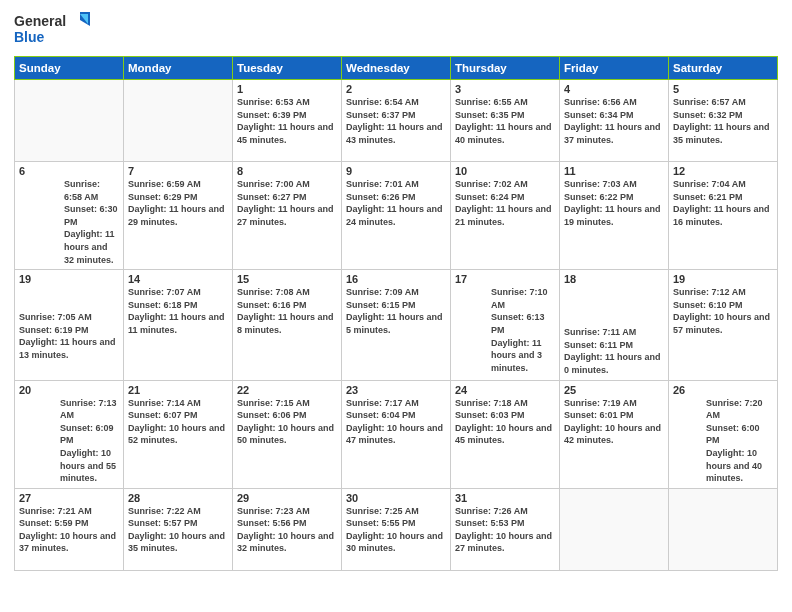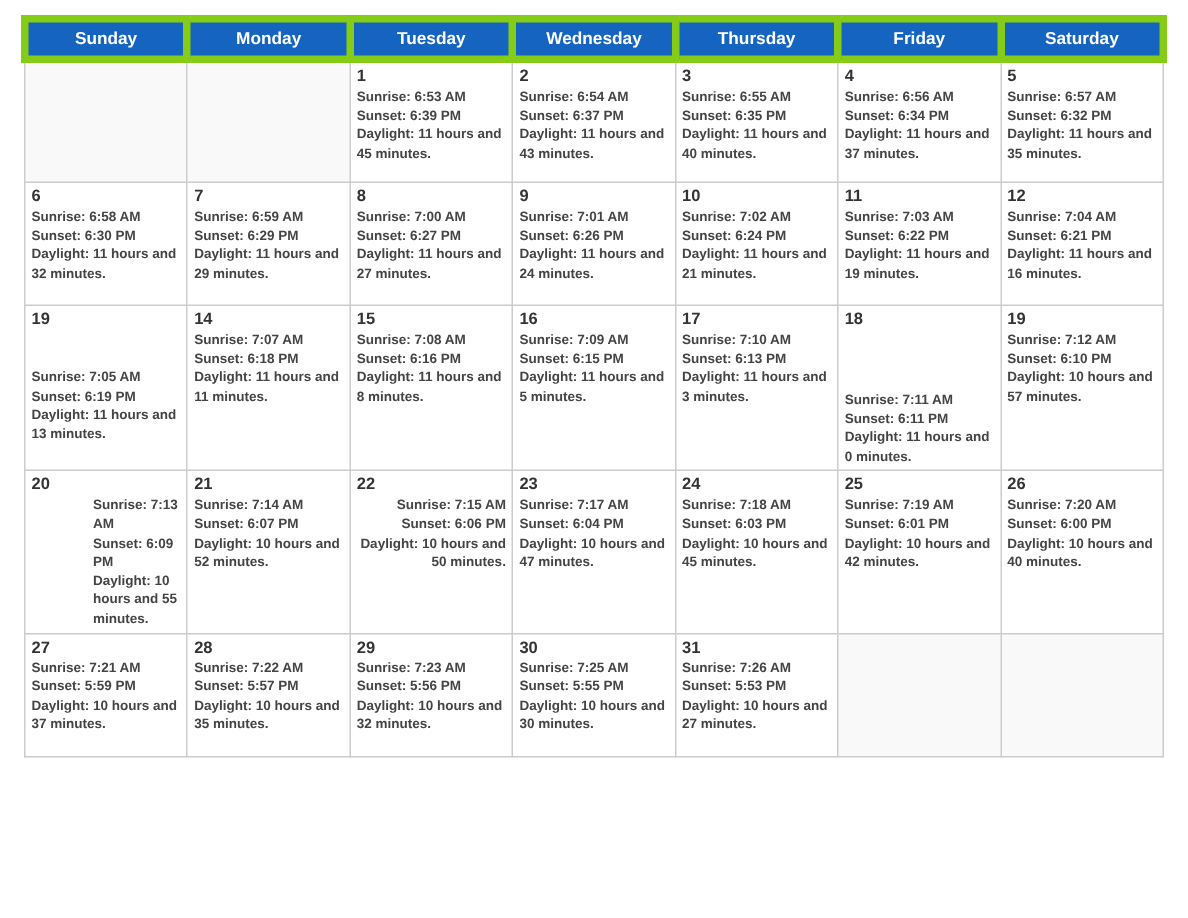--- a/index.html
+++ b/index.html
@@ -43,22 +43,22 @@
       width: 100%;
       border-collapse: collapse;
       table-layout: fixed;
     }
     .calendar th {
       background: #1565c0;
       color: #fff;
       font-size: 11.5px;
       font-weight: bold;
       padding: 5px 4px;
-      text-align: center;
-      border: 5px solid #84cc16;
+      text-align: left;
+      border: 1px solid #84cc16;
     }
     .calendar td {
       border: 1px solid #ccc;
       vertical-align: top;
       padding: 3px 4px;
       font-size: 9.5px;
       color: #333;
       height: 82px;
     }
     .calendar td.empty {
@@ -75,20 +75,34 @@
       font-size: 9px;
       color: #444;
       line-height: 1.4;
       font-weight: bold;
     }
   </style>
 </head>
 <body>
 
 <div class="page">
+  <div class="header">
+    <div class="logo">
+        <svg width="80" height="40" viewBox="0 0 80 40">
+          <text x="0" y="16" font-size="14" font-weight="bold" fill="#333" font-family="Arial">General</text>
+          <polygon points="66,2 76,2 76,16 66,10" fill="#1565c0"></polygon>
+          <polygon points="66,4 74,4 74,14" fill="#4fc3f7"></polygon>
+          <text x="0" y="32" font-size="14" font-weight="bold" fill="#1565c0" font-family="Arial">Blue</text>
+        </svg>
+      </div>
+    <div class="title-block">
+      <div class="month-title"></div>
+      <div class="location"></div>
+    </div>
+  </div>
 
   <table class="calendar">
     <thead>
       <tr>
 
       <th>Sunday</th>
           <th>Monday</th>
           <th>Tuesday</th>
           <th>Wednesday</th>
           <th>Thursday</th>
@@ -127,21 +141,21 @@
           <td>
             <span class="day-num">5</span>
             <div class="day-info" style="white-space: pre-line;">Sunrise: 6:57 AM
 Sunset: 6:32 PM
 Daylight: 11 hours and 35 minutes.</div>
           </td>
         </tr>
         <tr>
           <td>
             <span class="day-num">6</span>
-            <div class="day-info" style="white-space: pre-line;">Sunrise: 6:58 AM
+            <div class="day-info" style="white-space: pre-line; margin-left: 45px;">Sunrise: 6:58 AM
 Sunset: 6:30 PM
 Daylight: 11 hours and 32 minutes.</div>
           </td>
           <td>
             <span class="day-num">7</span>
             <div class="day-info" style="white-space: pre-line;">Sunrise: 6:59 AM
 Sunset: 6:29 PM
 Daylight: 11 hours and 29 minutes.</div>
           </td>
           <td>
@@ -195,21 +209,21 @@
 Daylight: 11 hours and 8 minutes.</div>
           </td>
           <td>
             <span class="day-num">16</span>
             <div class="day-info" style="white-space: pre-line;">Sunrise: 7:09 AM
 Sunset: 6:15 PM
 Daylight: 11 hours and 5 minutes.</div>
           </td>
           <td>
             <span class="day-num">17</span>
-            <div class="day-info" style="white-space: pre-line;">Sunrise: 7:10 AM
+            <div class="day-info" style="white-space: pre-line; margin-left: 36px;">Sunrise: 7:10 AM
 Sunset: 6:13 PM
 Daylight: 11 hours and 3 minutes.</div>
           </td>
           <td>
             <span class="day-num">18</span>
             <div class="day-info" style="white-space: pre-line; margin-top: 41px;">Sunrise: 7:11 AM
 Sunset: 6:11 PM
 Daylight: 11 hours and 0 minutes.</div>
           </td>
           <td>
@@ -227,21 +241,21 @@
 Daylight: 10 hours and 55 minutes.</div>
           </td>
           <td>
             <span class="day-num">21</span>
             <div class="day-info" style="white-space: pre-line;">Sunrise: 7:14 AM
 Sunset: 6:07 PM
 Daylight: 10 hours and 52 minutes.</div>
           </td>
           <td>
             <span class="day-num">22</span>
-            <div class="day-info" style="white-space: pre-line; text-align: right;">Sunrise: 7:15 AM
+            <div class="day-info" style="white-space: pre-line;">Sunrise: 7:15 AM
 Sunset: 6:06 PM
 Daylight: 10 hours and 50 minutes.</div>
           </td>
           <td>
             <span class="day-num">23</span>
             <div class="day-info" style="white-space: pre-line;">Sunrise: 7:17 AM
 Sunset: 6:04 PM
 Daylight: 10 hours and 47 minutes.</div>
           </td>
           <td>
@@ -251,21 +265,21 @@
 Daylight: 10 hours and 45 minutes.</div>
           </td>
           <td>
             <span class="day-num">25</span>
             <div class="day-info" style="white-space: pre-line;">Sunrise: 7:19 AM
 Sunset: 6:01 PM
 Daylight: 10 hours and 42 minutes.</div>
           </td>
           <td>
             <span class="day-num">26</span>
-            <div class="day-info" style="white-space: pre-line;">Sunrise: 7:20 AM
+            <div class="day-info" style="white-space: pre-line; margin-left: 33px;">Sunrise: 7:20 AM
 Sunset: 6:00 PM
 Daylight: 10 hours and 40 minutes.</div>
           </td>
         </tr>
         <tr>
           <td>
             <span class="day-num">27</span>
             <div class="day-info" style="white-space: pre-line;">Sunrise: 7:21 AM
 Sunset: 5:59 PM
 Daylight: 10 hours and 37 minutes.</div>

